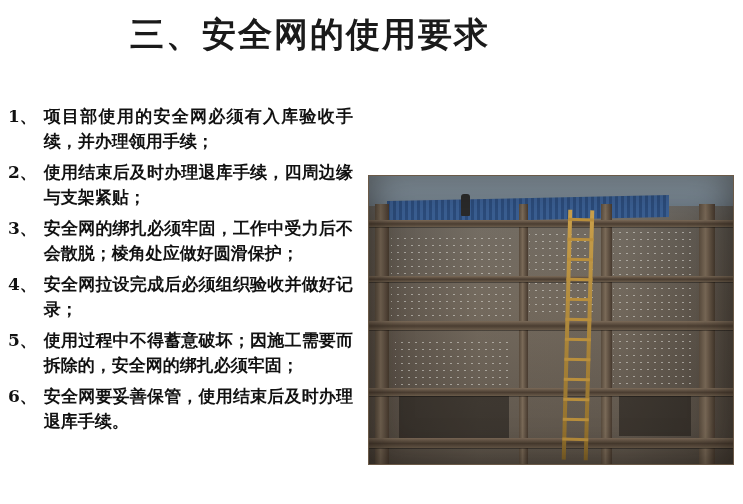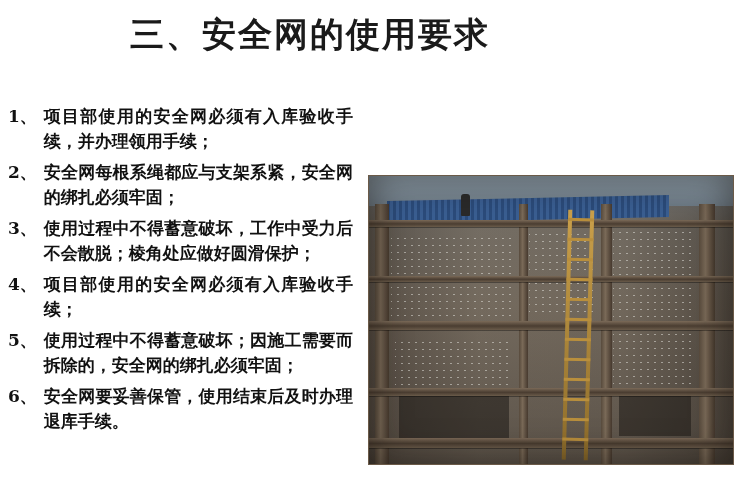--- a/index.html
+++ b/index.html
@@ -163,31 +163,31 @@
 
   <div class="list">
 
     <div class="list-item">
       <span class="item-num">1、</span>
       <span class="item-text">项目部使用的安全网必须有入库验收手续，并办理领用手续；</span>
     </div>
 
     <div class="list-item">
       <span class="item-num">2、</span>
-      <span class="item-text">安全网每根系绳都应与支架系紧，安全网的绑扎必须牢固；</span>
+      <span class="item-text">使用结束后及时办理退库手续，四周边缘与支架紧贴；</span>
     </div>
 
     <div class="list-item">
       <span class="item-num">3、</span>
-      <span class="item-text">使用过程中不得蓄意破坏，工作中受力后不会散脱；棱角处应做好圆滑保护；</span>
+      <span class="item-text">安全网的绑扎必须牢固，工作中受力后不会散脱；棱角处应做好圆滑保护；</span>
     </div>
 
     <div class="list-item">
       <span class="item-num">4、</span>
-      <span class="item-text">项目部使用的安全网必须有入库验收手续；</span>
+      <span class="item-text">安全网拉设完成后必须组织验收并做好记录；</span>
     </div>
 
     <div class="list-item">
       <span class="item-num">5、</span>
       <span class="item-text">使用过程中不得蓄意破坏；因施工需要而拆除的，安全网的绑扎必须牢固；</span>
     </div>
 
     <div class="list-item">
       <span class="item-num">6、</span>
       <span class="item-text">安全网要妥善保管，使用结束后及时办理退库手续。</span>

